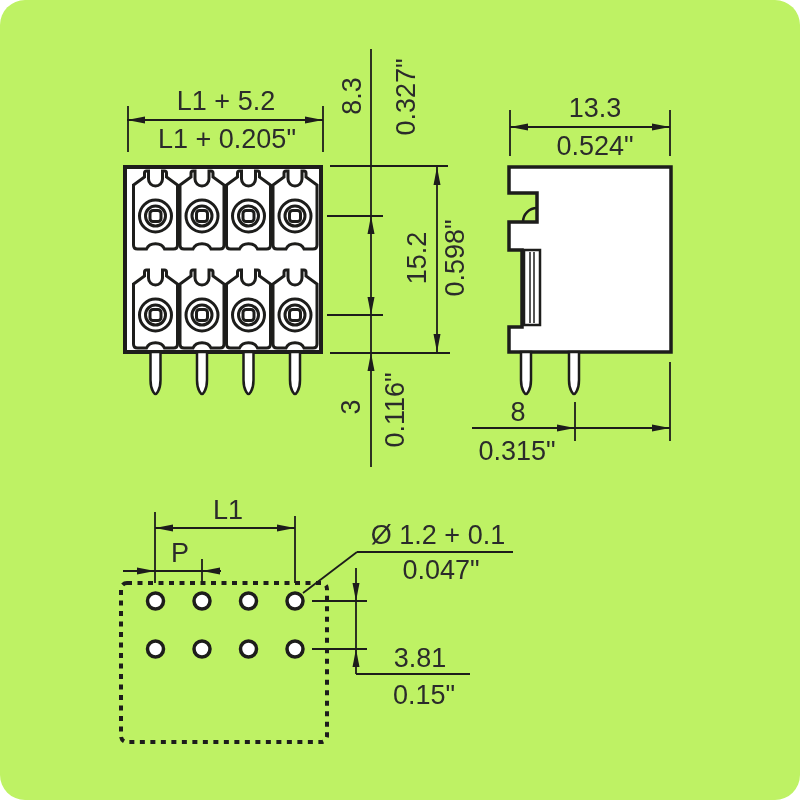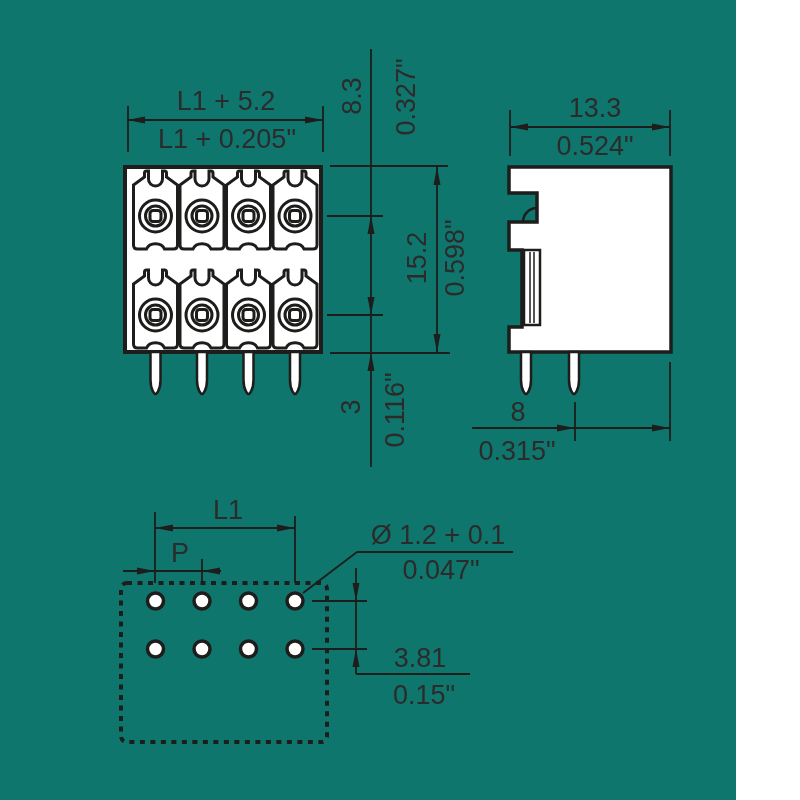--- a/index.html
+++ b/index.html
@@ -1,16 +1,16 @@
 <!DOCTYPE html>
 <html><head>
 <meta charset="utf-8">
 <style>
   html,body{margin:0;padding:0;background:#ffffff;}
-  .canvas{width:736px;height:800px;position:relative;background:#0f766e;}
+  .canvas{width:800px;height:800px;position:relative;background:#bef264;border-radius:25px;}
   svg{display:block;}
   text{font-family:"Liberation Sans","DejaVu Sans",sans-serif;font-size:27px;fill:#2b2b2b;}
   .shape{stroke:#1d1d1b;fill:#ffffff;}
   .ln{stroke:#1d1d1b;fill:none;}
   .thin{stroke-width:1.8;}
   .arr{fill:#1d1d1b;stroke:none;}
 </style>
 </head>
 <body>
 

